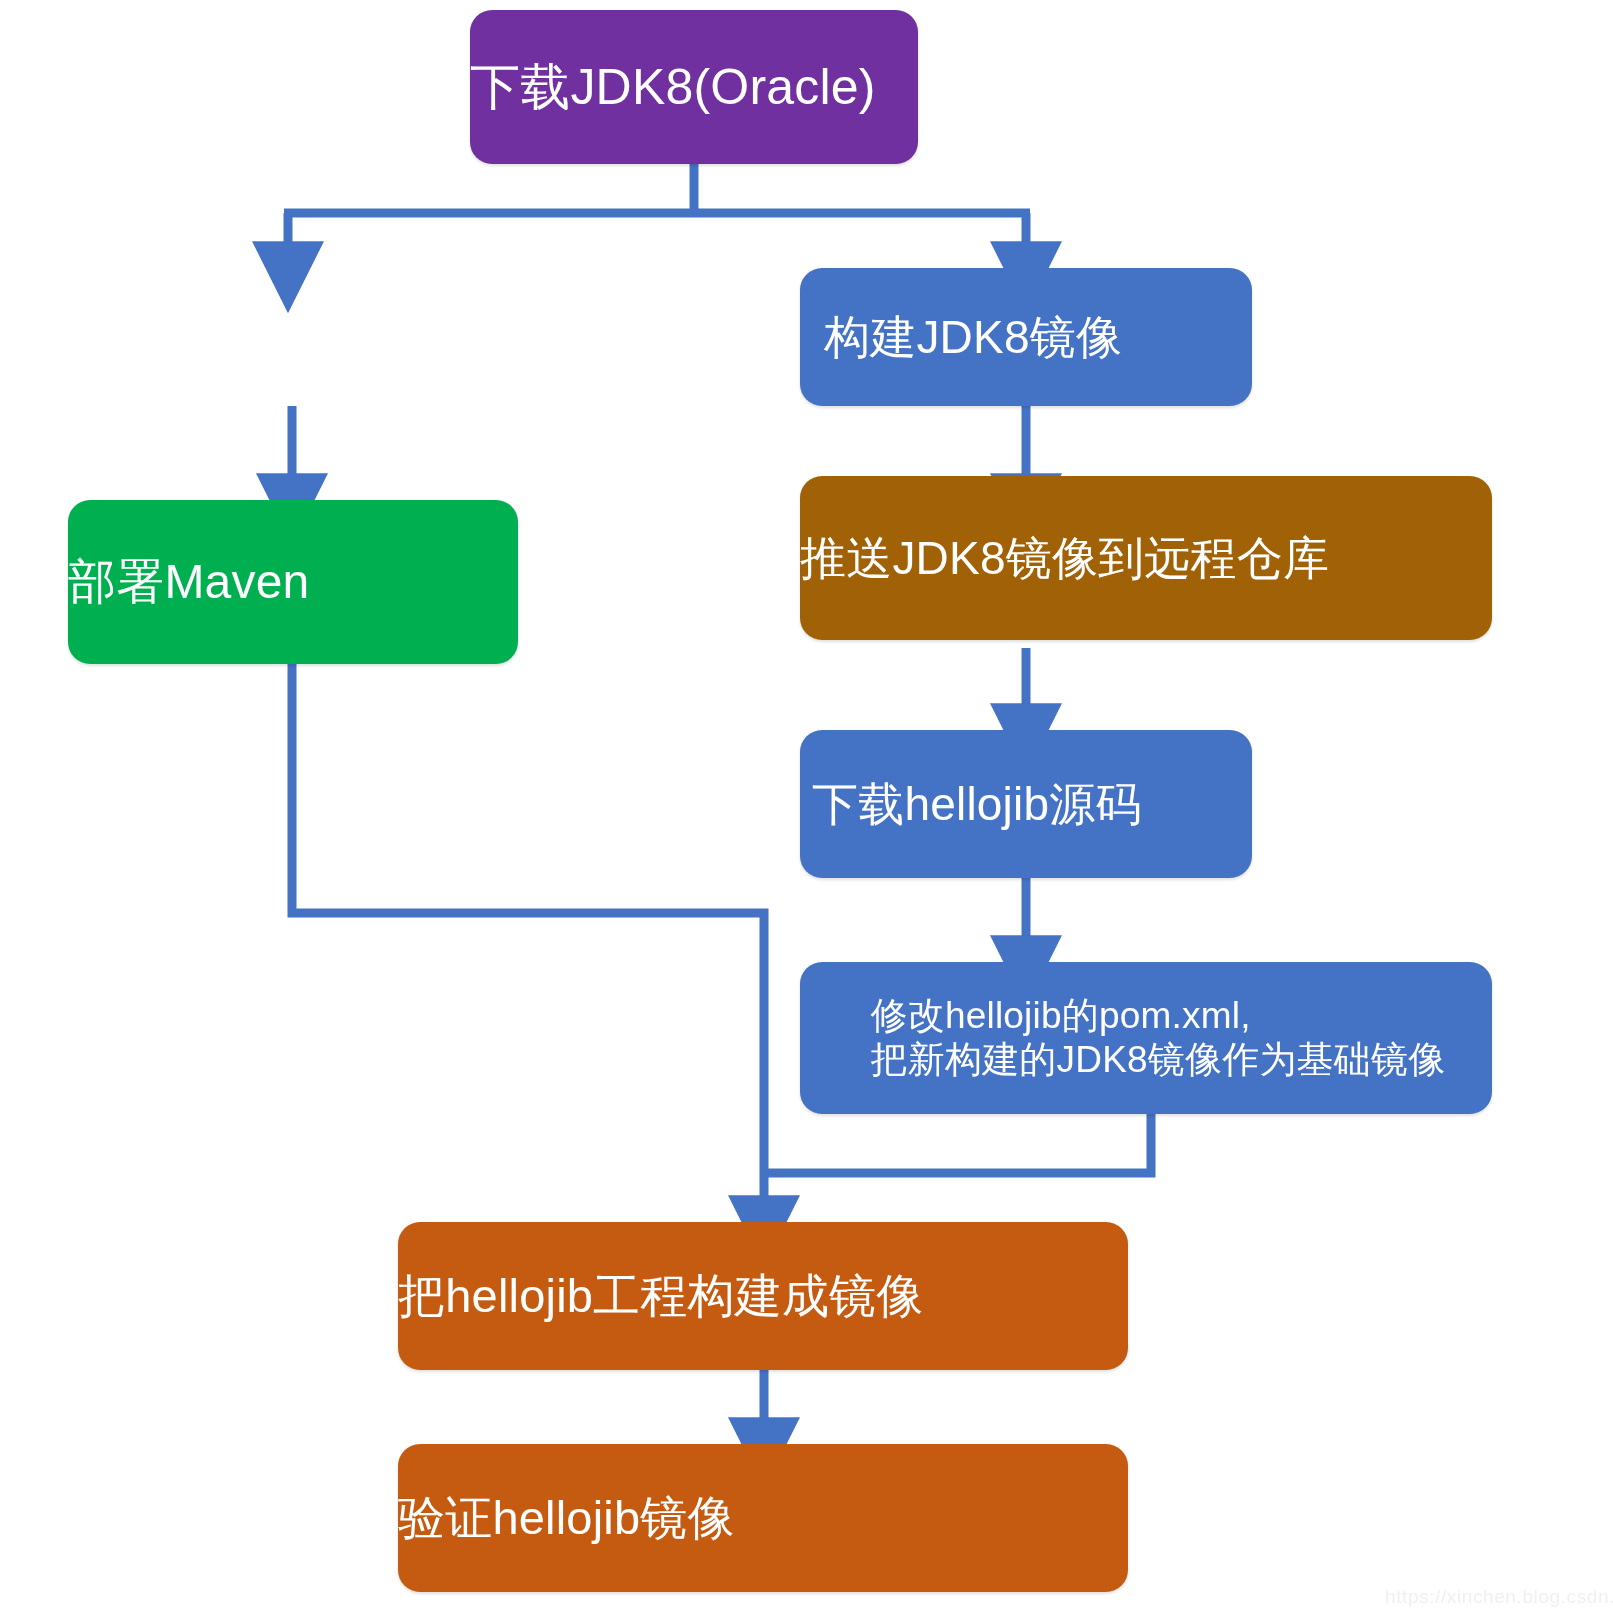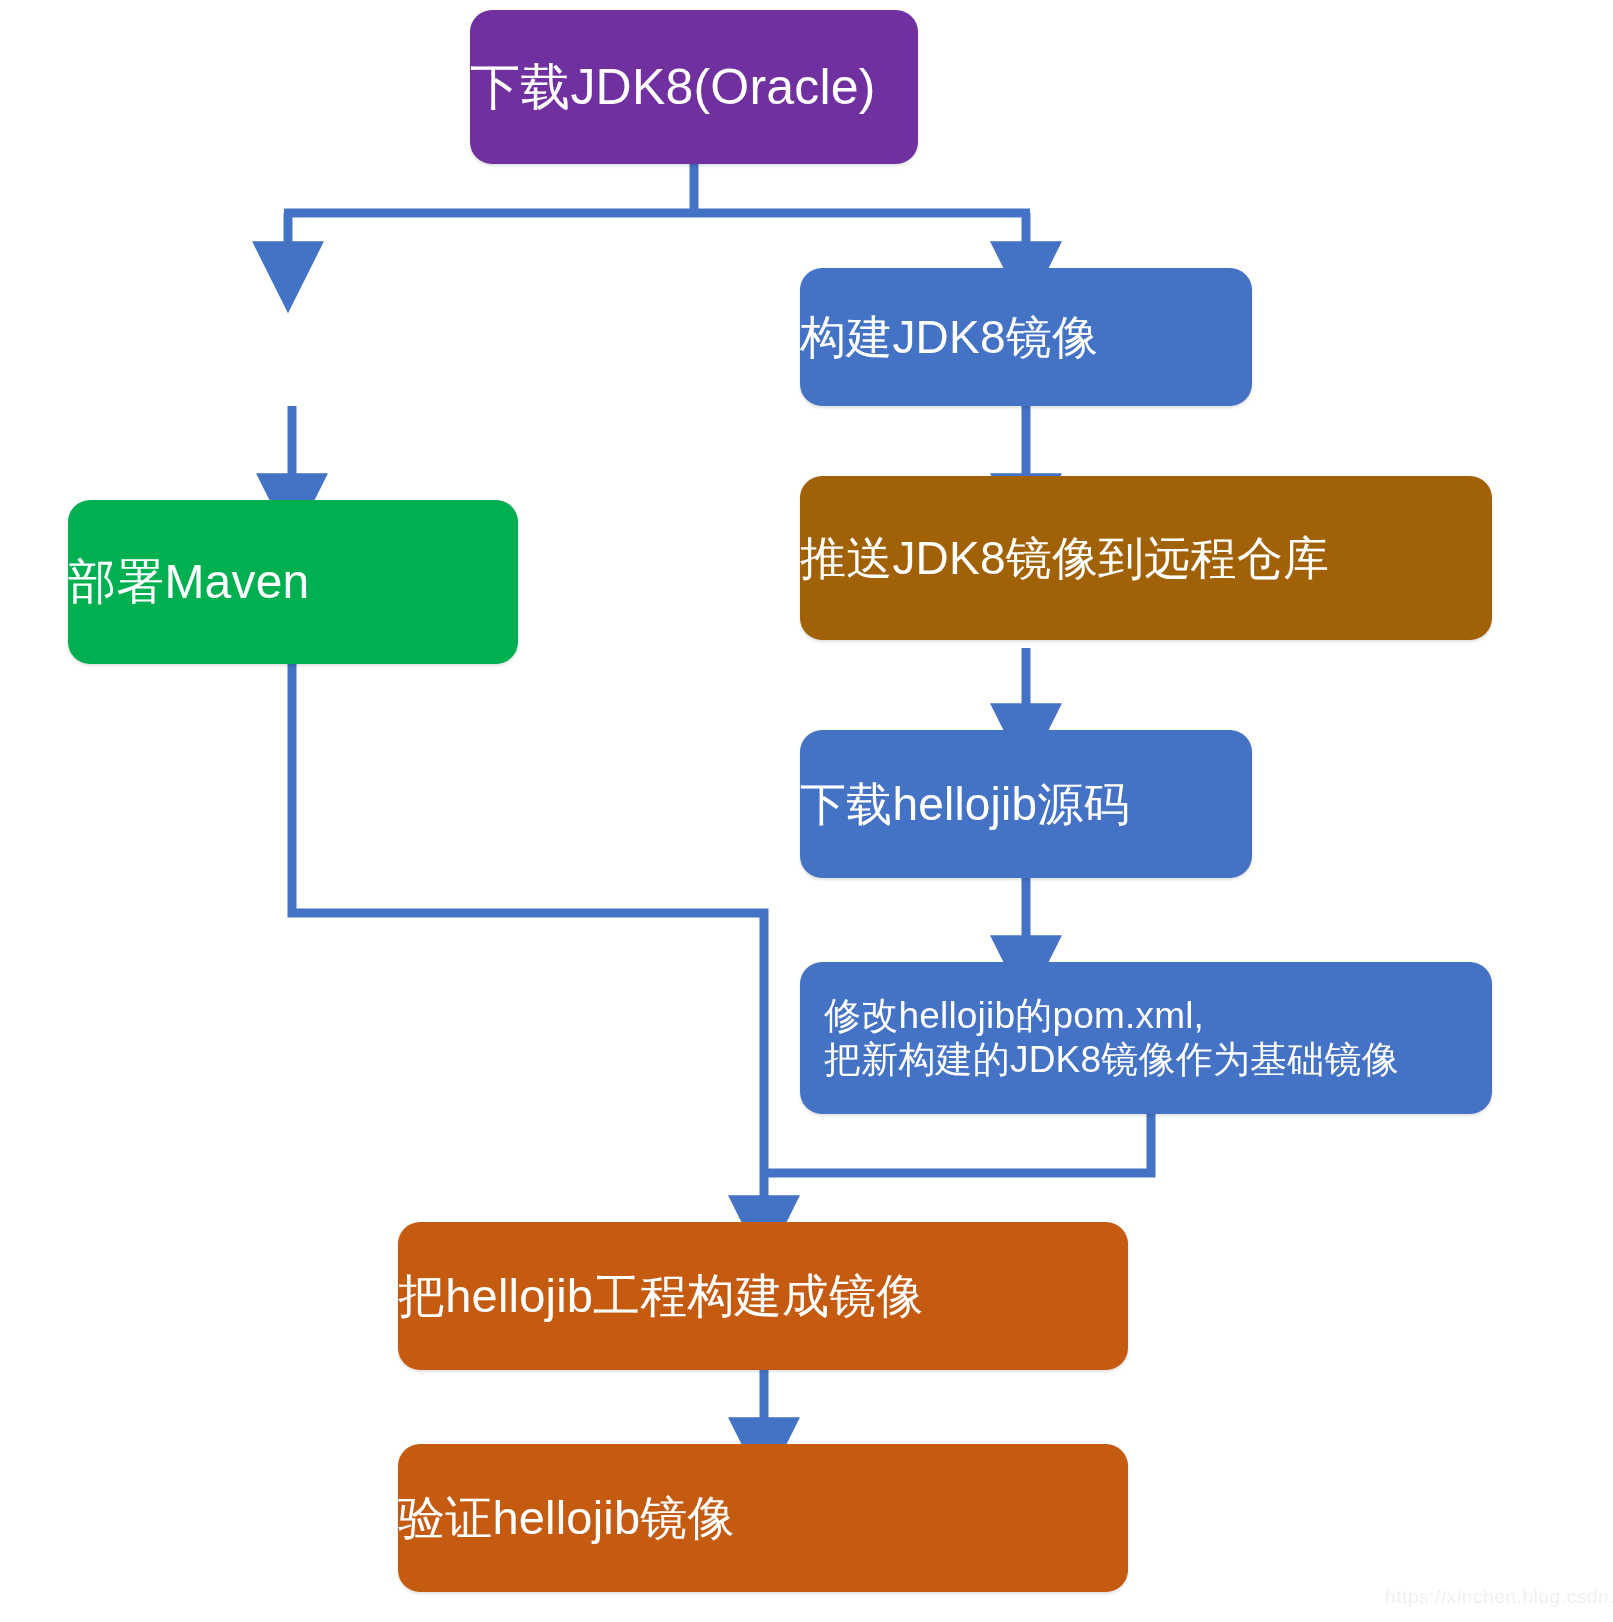--- a/index.html
+++ b/index.html
@@ -30,21 +30,21 @@
   .node-box {
     position: absolute;
     box-sizing: border-box;
     border-radius: 22px;
     display: flex;
     align-items: center;
     color: #ffffff;
     box-shadow: 0 2px 3px rgba(0,0,0,0.12);
   }
   .node-box.center { justify-content: flex-start; text-align: center; }
-  .node-box.leftal { justify-content: flex-start; text-align: left; padding-left: 24px; }
+  .node-box.leftal { justify-content: center; text-align: left; padding-left: 24px; }
   .node-label {
     font-weight: 400;
     line-height: 1.18;
     white-space: pre-line;
     letter-spacing: 0.2px;
   }
   .watermark {
     position: absolute;
     color: #f0f0f0;
     font-size: 19px;
@@ -88,27 +88,27 @@
     <path d="M764,1370 L764,1428" stroke="#4472C4" stroke-width="9" fill="none" marker-end="url(#arrowhead)"></path>
   </svg>
 
   <div class="node-box center" style="left: 470px; top: 10px; width: 448px; height: 154px; background: rgb(112, 48, 160);">
     <span class="node-label" style="font-size: 50px;">下载JDK8(Oracle)</span>
   </div>
   <div class="node-box center" style="left: 68px; top: 500px; width: 450px; height: 164px; background: rgb(0, 176, 80);">
     <span class="node-label" style="font-size: 48px;">部署Maven</span>
   </div>
   <div class="node-box center" style="left: 800px; top: 268px; width: 452px; height: 138px; background: rgb(68, 114, 196);">
-    <span class="node-label" style="font-size: 46px;">构建JDK8镜像</span>
+    <span class="node-label" style="font-size: 46px; margin-left: 24px;">构建JDK8镜像</span>
   </div>
   <div class="node-box center" style="left: 800px; top: 476px; width: 692px; height: 164px; background: #a16207;">
     <span class="node-label" style="font-size: 46px;">推送JDK8镜像到远程仓库</span>
   </div>
   <div class="node-box center" style="left: 800px; top: 730px; width: 452px; height: 148px; background: rgb(68, 114, 196);">
-    <span class="node-label" style="font-size: 46px;">下载hellojib源码</span>
+    <span class="node-label" style="font-size: 46px; margin-left: 12px;">下载hellojib源码</span>
   </div>
   <div class="node-box leftal" style="left: 800px; top: 962px; width: 692px; height: 152px; background: rgb(68, 114, 196);">
     <span class="node-label" style="font-size: 37px;">修改hellojib的pom.xml,
 把新构建的JDK8镜像作为基础镜像</span>
   </div>
   <div class="node-box center" style="left: 398px; top: 1222px; width: 730px; height: 148px; background: rgb(197, 90, 17);">
     <span class="node-label" style="font-size: 47px;">把hellojib工程构建成镜像</span>
   </div>
   <div class="node-box center" style="left: 398px; top: 1444px; width: 730px; height: 148px; background: rgb(197, 90, 17);">
     <span class="node-label" style="font-size: 47px;">验证hellojib镜像</span>

